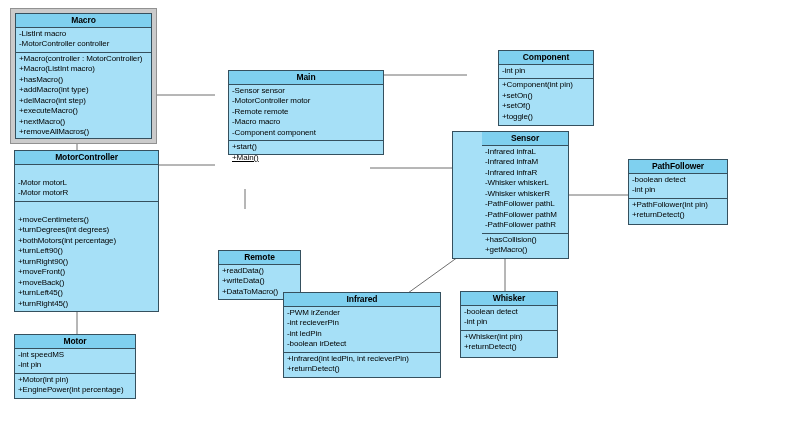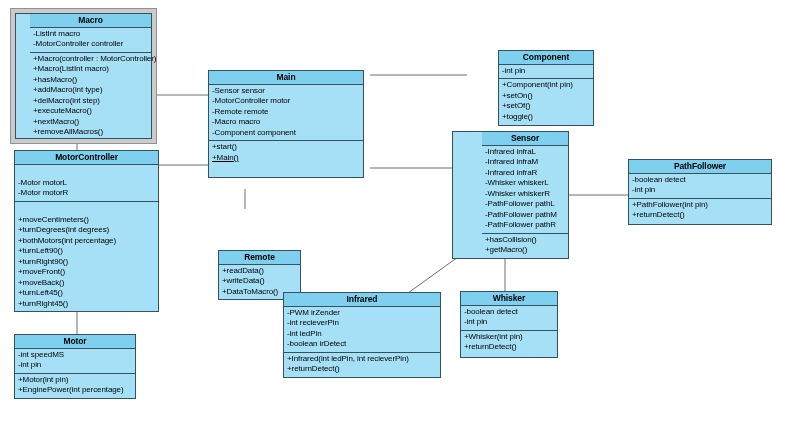--- a/index.html
+++ b/index.html
@@ -28,21 +28,21 @@
   .compartment{padding:1px 2px 2px 3px;}
   .attrs{border-bottom:1px solid var(--border-color,#35505e);}
   .methods{flex:1;}
   .m{white-space:nowrap;}
   .u{text-decoration:underline;}
   .sel-frame{
     position:absolute;z-index:1;box-sizing:border-box;
     background:var(--selection-fill,#cbcbcb);
     border:1px solid var(--selection-border,#919191);
   }
-  .sel-frame .uml-class{position:absolute;inset:4px;padding-left:14px;}
+  .sel-frame .uml-class{position:absolute;inset:4px;}
 </style>
 </head>
 <body>
 
 <div id="canvas">
 
   <svg id="wires" viewBox="0 0 800 422">
     <line class="connector" x1="150" y1="95" x2="215" y2="95"></line>
     <line class="connector" x1="77" y1="136" x2="77" y2="151"></line>
     <line class="connector" x1="158" y1="165" x2="215" y2="165"></line>
@@ -99,21 +99,21 @@
     <div class="compartment attrs">
       <div class="m">-int speedMS</div>
       <div class="m">-int pin</div>
     </div>
     <div class="compartment methods">
       <div class="m">+Motor(int pin)</div>
       <div class="m">+EnginePower(int percentage)</div>
     </div>
   </div>
 
-  <div class="uml-class" style="left:208px;top:70px;width:156px;height:108px;justify-content:space-between;">
+  <div class="uml-class" style="left:228px;top:70px;width:156px;height:85px;justify-content:space-between;">
     <div class="uml-title">Main</div>
     <div class="compartment attrs">
       <div class="m">-Sensor sensor</div>
       <div class="m">-MotorController motor</div>
       <div class="m">-Remote remote</div>
       <div class="m">-Macro macro</div>
       <div class="m">-Component component</div>
     </div>
     <div class="compartment methods">
       <div class="m">+start()</div>
@@ -154,21 +154,21 @@
       <div class="m">-PathFollower pathL</div>
       <div class="m">-PathFollower pathM</div>
       <div class="m">-PathFollower pathR</div>
     </div>
     <div class="compartment methods">
       <div class="m">+hasCollision()</div>
       <div class="m">+getMacro()</div>
     </div>
   </div>
 
-  <div class="uml-class" style="left:628px;top:159px;width:144px;min-height:66px;">
+  <div class="uml-class" style="left:628px;top:159px;width:100px;min-height:66px;">
     <div class="uml-title">PathFollower</div>
     <div class="compartment attrs">
       <div class="m">-boolean detect</div>
       <div class="m">-int pin</div>
     </div>
     <div class="compartment methods">
       <div class="m">+PathFollower(int pin)</div>
       <div class="m">+returnDetect()</div>
     </div>
   </div>

